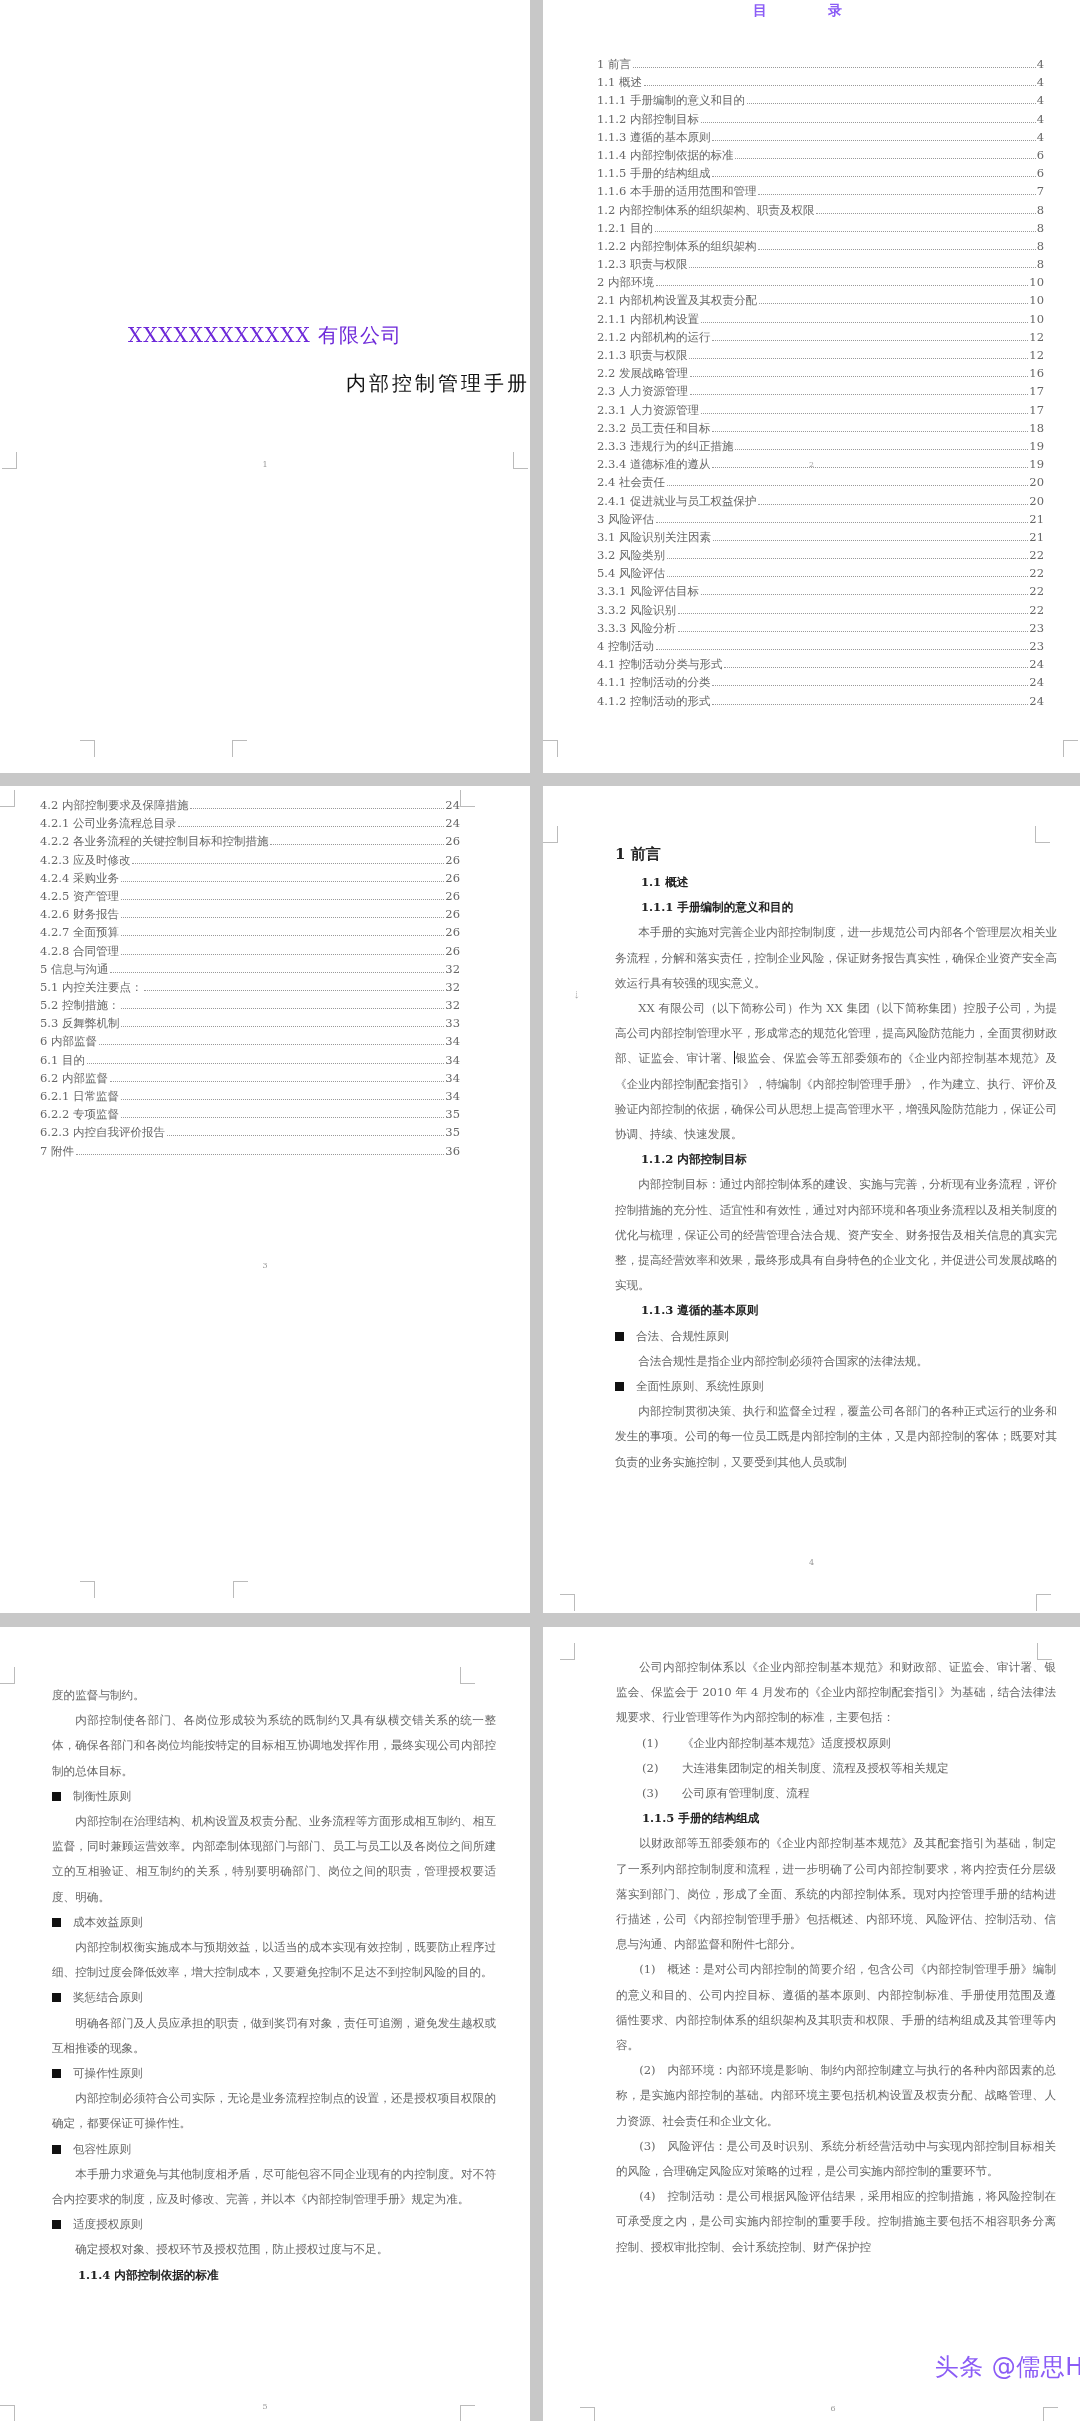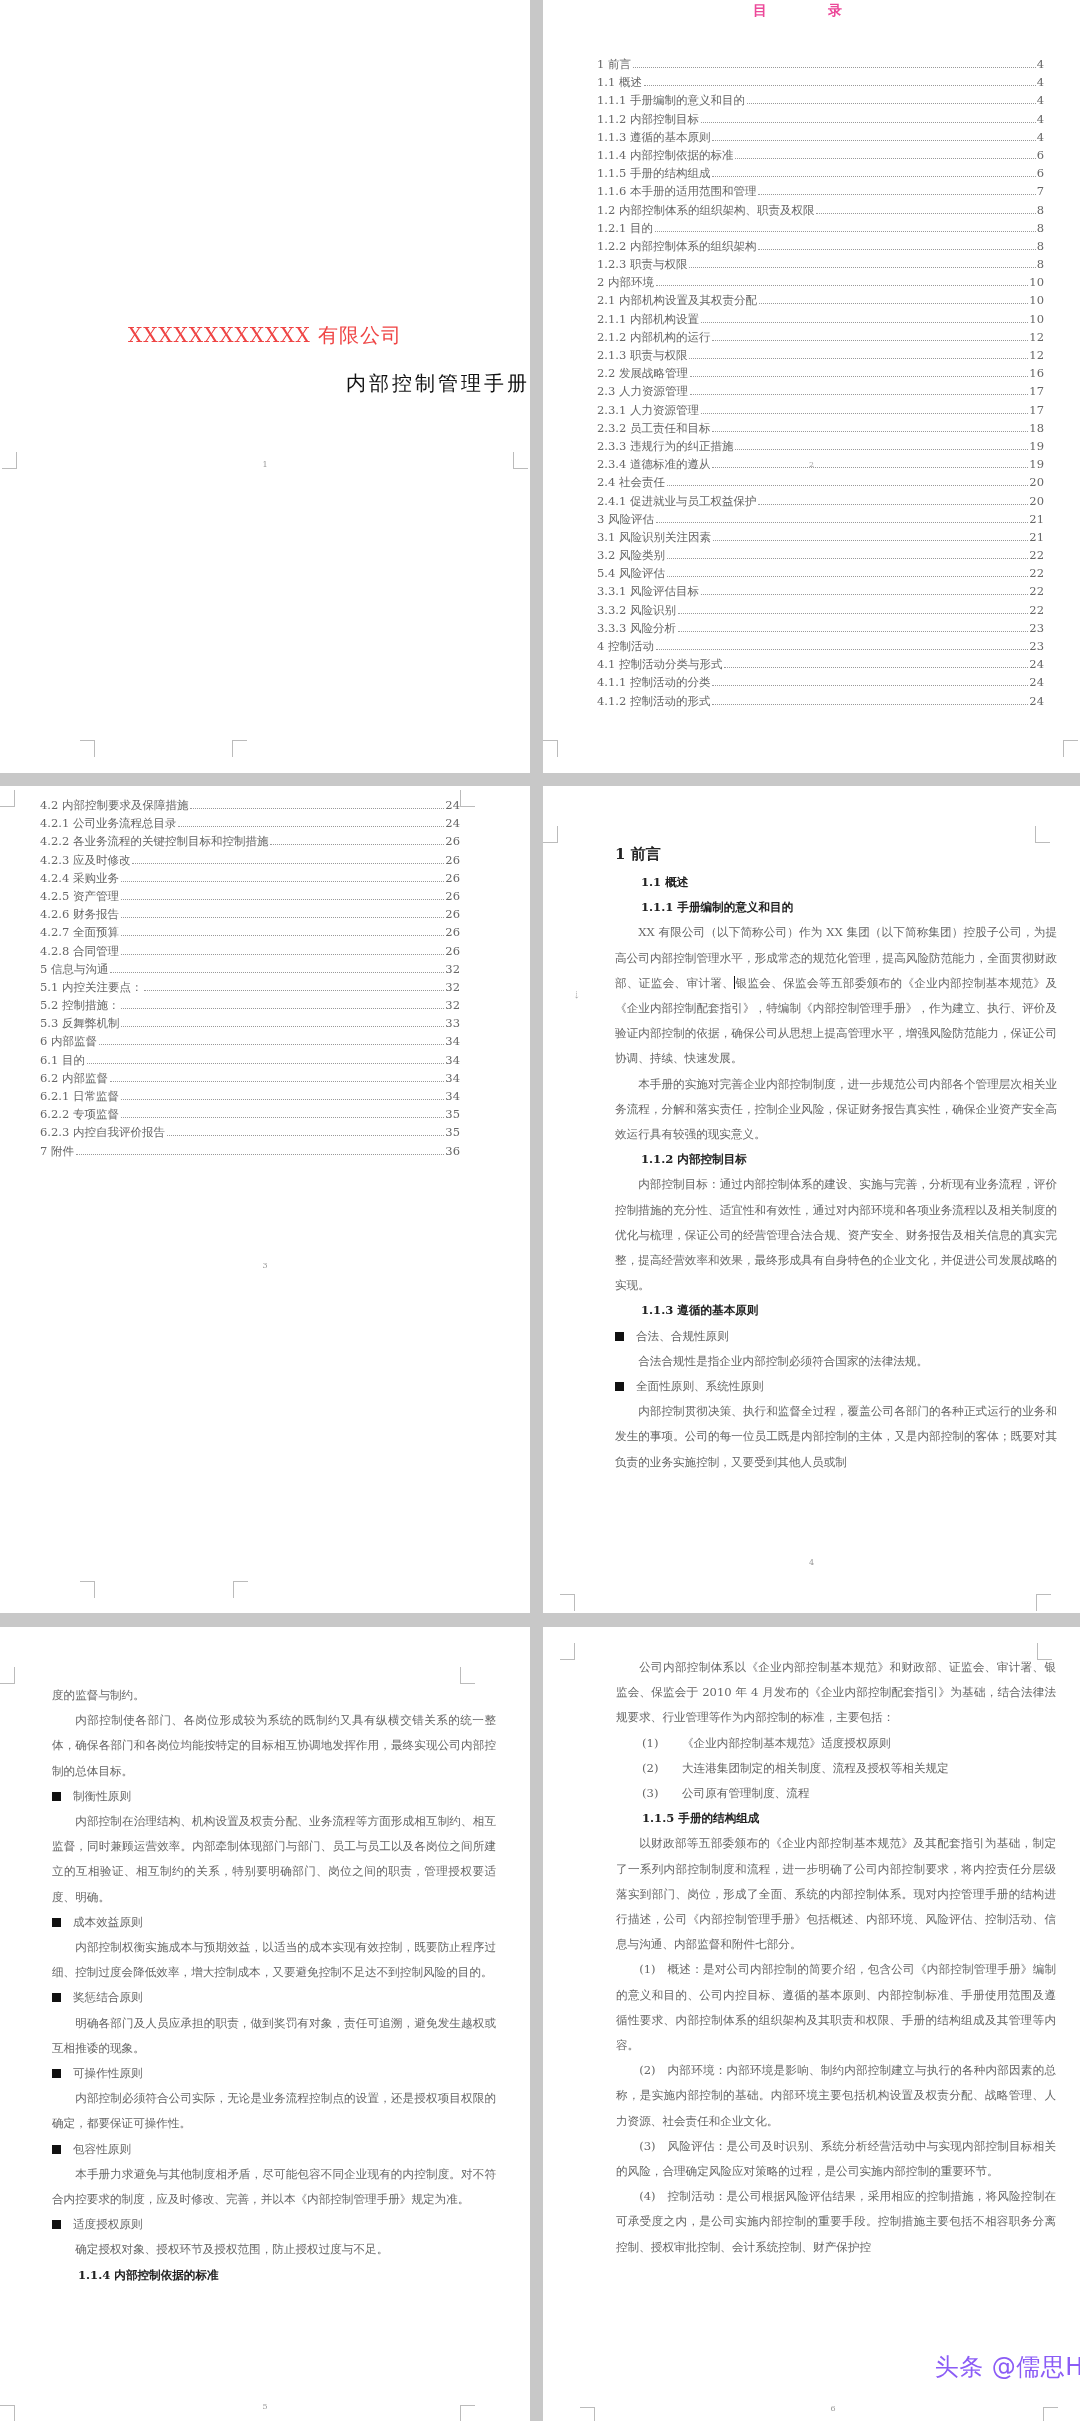--- a/index.html
+++ b/index.html
@@ -11,23 +11,23 @@
   .p3 { left:0; top:786px; width:530px; height:827px; }
   .p4 { left:543px; top:786px; width:537px; height:827px; }
   .p5 { left:0; top:1627px; width:530px; height:794px; }
   .p6 { left:543px; top:1627px; width:580px; height:794px; }
   .mark { position:absolute; width:14px; height:16px; border-color:#bbb; border-style:solid; border-width:0; }
   .tl { border-right-width:1px; border-bottom-width:1px; }
   .tr { border-left-width:1px; border-bottom-width:1px; }
   .bl { border-right-width:1px; border-top-width:1px; }
   .br { border-left-width:1px; border-top-width:1px; }
   .pnum { position:absolute; font-size:8px; color:#999; width:100%; text-align:center; }
-  .cover-company { position:absolute; top:322px; left:0; width:530px; text-align:center; font-size:20px; color:#ef4444; letter-spacing:1px; }
+  .cover-company { position:absolute; top:322px; left:0; width:530px; text-align:center; font-size:20px; color:#6d28d9; letter-spacing:1px; }
   .cover-title { position:absolute; top:370px; left:0; width:530px; text-align:right; font-size:20px; color:#111; letter-spacing:3px; }
-  .toc-title { position:absolute; top:2px; left:0; width:100%; text-align:center; font-size:14px; color:#ec4899; font-weight:bold; letter-spacing:28px; }
+  .toc-title { position:absolute; top:2px; left:0; width:100%; text-align:center; font-size:14px; color:#8b5cf6; font-weight:bold; letter-spacing:28px; }
   .toc { position:absolute; font-size:11.5px; color:#666; }
   .toc-row { display:flex; align-items:baseline; height:18.2px; line-height:18.2px; white-space:nowrap; }
   .toc-row .t { flex:0 0 auto; padding-right:1px; }
   .toc-row .d { flex:1 1 auto; border-bottom:1px dotted #999; margin:0 1px 4px 1px; height:0; }
   .toc-row .n { flex:0 0 auto; }
   .body { position:absolute; font-size:11.6px; line-height:25.2px; color:#666; text-align:justify; }
   .body p { margin:0; }
   .ind { text-indent:2em; }
   .h1 { font-size:15px; font-weight:bold; color:#222; line-height:32px; }
   .h2 { font-weight:bold; color:#222; padding-left:26px; }
@@ -353,22 +353,22 @@
 </div>
 
 <div class="page p4">
   <div class="mark tl" style="left:0px;top:40px;"></div>
   <div class="mark tr" style="left:492px;top:40px;"></div>
   <div class="margin-arrow" style="left:30px;top:204px;">⇣</div>
   <div class="body" style="left:72px;top:52px;width:442px;">
     <p class="h1">1 前言</p>
     <p class="h2">1.1 概述</p>
     <p class="h3">1.1.1 手册编制的意义和目的</p>
+    <p class="ind">本手册的实施对完善企业内部控制制度，进一步规范公司内部各个管理层次相关业务流程，分解和落实责任，控制企业风险，保证财务报告真实性，确保企业资产安全高效运行具有较强的现实意义。</p>
     <p class="ind"><span>XX 有限公司（以下简称公司）作为 XX 集团（以下简称集团）控股子公司，为提高公司内部控制管理水平，形成常态的规范化管理，提高风险防范能力，全面贯彻财政部、证监会、审计署、</span><span class="cursor"></span><span>银监会、保监会等五部委颁布的《企业内部控制基本规范》及《企业内部控制配套指引》，特编制《内部控制管理手册》，作为建立、执行、评价及验证内部控制的依据，确保公司从思想上提高管理水平，增强风险防范能力，保证公司协调、持续、快速发展。</span></p>
-    <p class="ind">本手册的实施对完善企业内部控制制度，进一步规范公司内部各个管理层次相关业务流程，分解和落实责任，控制企业风险，保证财务报告真实性，确保企业资产安全高效运行具有较强的现实意义。</p>
     <p class="h3">1.1.2 内部控制目标</p>
     <p class="ind">内部控制目标：通过内部控制体系的建设、实施与完善，分析现有业务流程，评价控制措施的充分性、适宜性和有效性，通过对内部环境和各项业务流程以及相关制度的优化与梳理，保证公司的经营管理合法合规、资产安全、财务报告及相关信息的真实完整，提高经营效率和效果，最终形成具有自身特色的企业文化，并促进公司发展战略的实现。</p>
     <p class="h3">1.1.3 遵循的基本原则</p>
     <p class="bullet">
         <span class="sq"></span>
         <span>合法、合规性原则</span>
       </p>
     <p class="ind">合法合规性是指企业内部控制必须符合国家的法律法规。</p>
     <p class="bullet">
         <span class="sq"></span>

